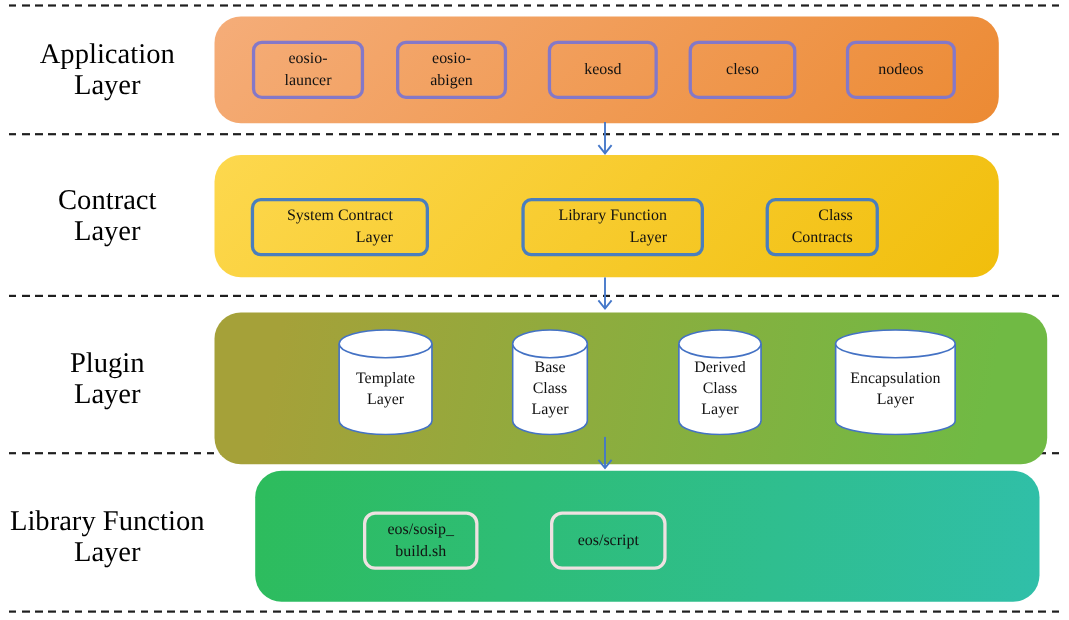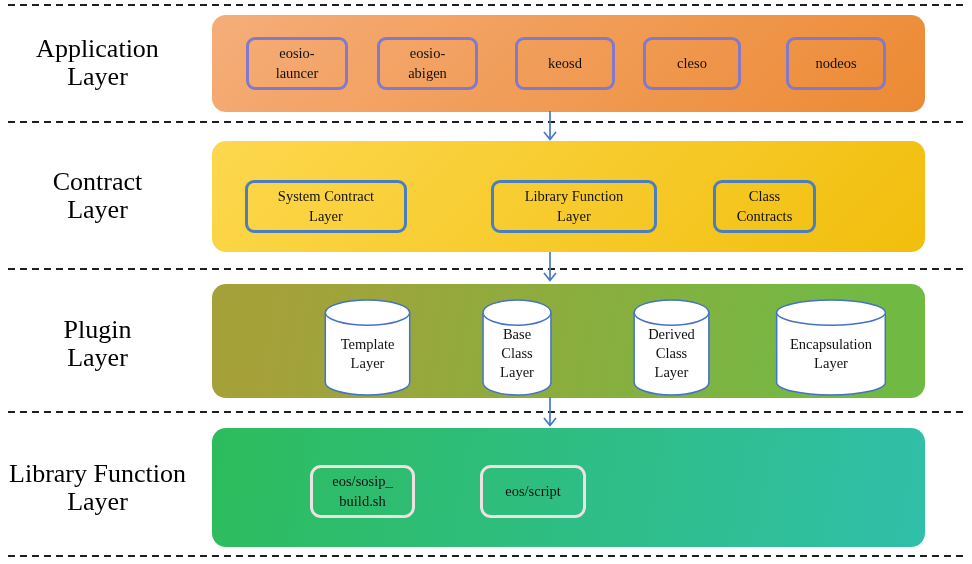--- a/index.html
+++ b/index.html
@@ -5,36 +5,36 @@
 <style>
   html,body{margin:0;padding:0;background:#fff;}
   #canvas{
     position:relative;width:972px;height:564px;background:#ffffff;
     font-family:"Liberation Serif","DejaVu Serif",serif;color:#111;overflow:hidden;
   }
   .dash{
     position:absolute;left:8px;width:956px;height:2px;
     background:repeating-linear-gradient(90deg,#1f1f1f 0 7px,transparent 7px 12px);
   }
-  .layer{position:absolute;left:212px;width:713px;border-radius:14px;}
+  .layer{position:absolute;left:195px;width:713px;border-radius:24px;}
   .layer-app{top:15px;height:97px;background:linear-gradient(135deg,#f5ad79,#ec8a33);}
   .layer-contract{top:141px;height:111px;background:linear-gradient(135deg,#fdd84e,#f1be0c);}
-  .layer-plugin{top:284px;height:114px;background:linear-gradient(100deg,#a5a139 8%,#70ba44 92%);}
-  .layer-library{top:428px;height:119px;background:linear-gradient(100deg,#2dbc5c,#30bfa9);}
+  .layer-plugin{top:284px;height:138px;background:linear-gradient(100deg,#a5a139 8%,#70ba44 92%);padding-left:44px;}
+  .layer-library{top:428px;height:119px;background:linear-gradient(100deg,#2dbc5c,#30bfa9);margin-left:37px;}
   .side-label{
     position:absolute;left:0;width:195px;text-align:center;
     font-size:26px;line-height:28px;white-space:pre-line;color:#000;
   }
   .node{
     position:absolute;display:flex;align-items:center;justify-content:center;
     text-align:center;font-size:14.5px;line-height:1.32;white-space:pre-line;
     border-radius:9px;box-sizing:border-box;background:transparent;
   }
   .node-app{border:3px solid #8478c8;top:22px;height:53px;}
-  .node-contract{border:3px solid #4a7ebd;top:39px;height:53px;}
+  .node-contract{border:3px solid #4a7ebd;top:39px;height:53px;text-align:right;}
   .node-library{border:3px solid #eee1e1;border-radius:11px;top:37px;height:53px;}
   .cylinder{position:absolute;top:15px;height:97px;}
   .cylinder svg{position:absolute;left:0;top:0;width:100%;height:100%;}
   .cyl-label{
     position:absolute;left:0;top:0;width:100%;height:100%;
     display:flex;align-items:center;justify-content:center;text-align:center;
     font-size:14.5px;line-height:1.3;white-space:pre-line;padding-top:12px;box-sizing:border-box;
   }
   .arrow{position:absolute;left:541px;width:18px;height:30px;}
   .a1{top:111px;} .a2{top:252px;} .a3{top:397px;}

